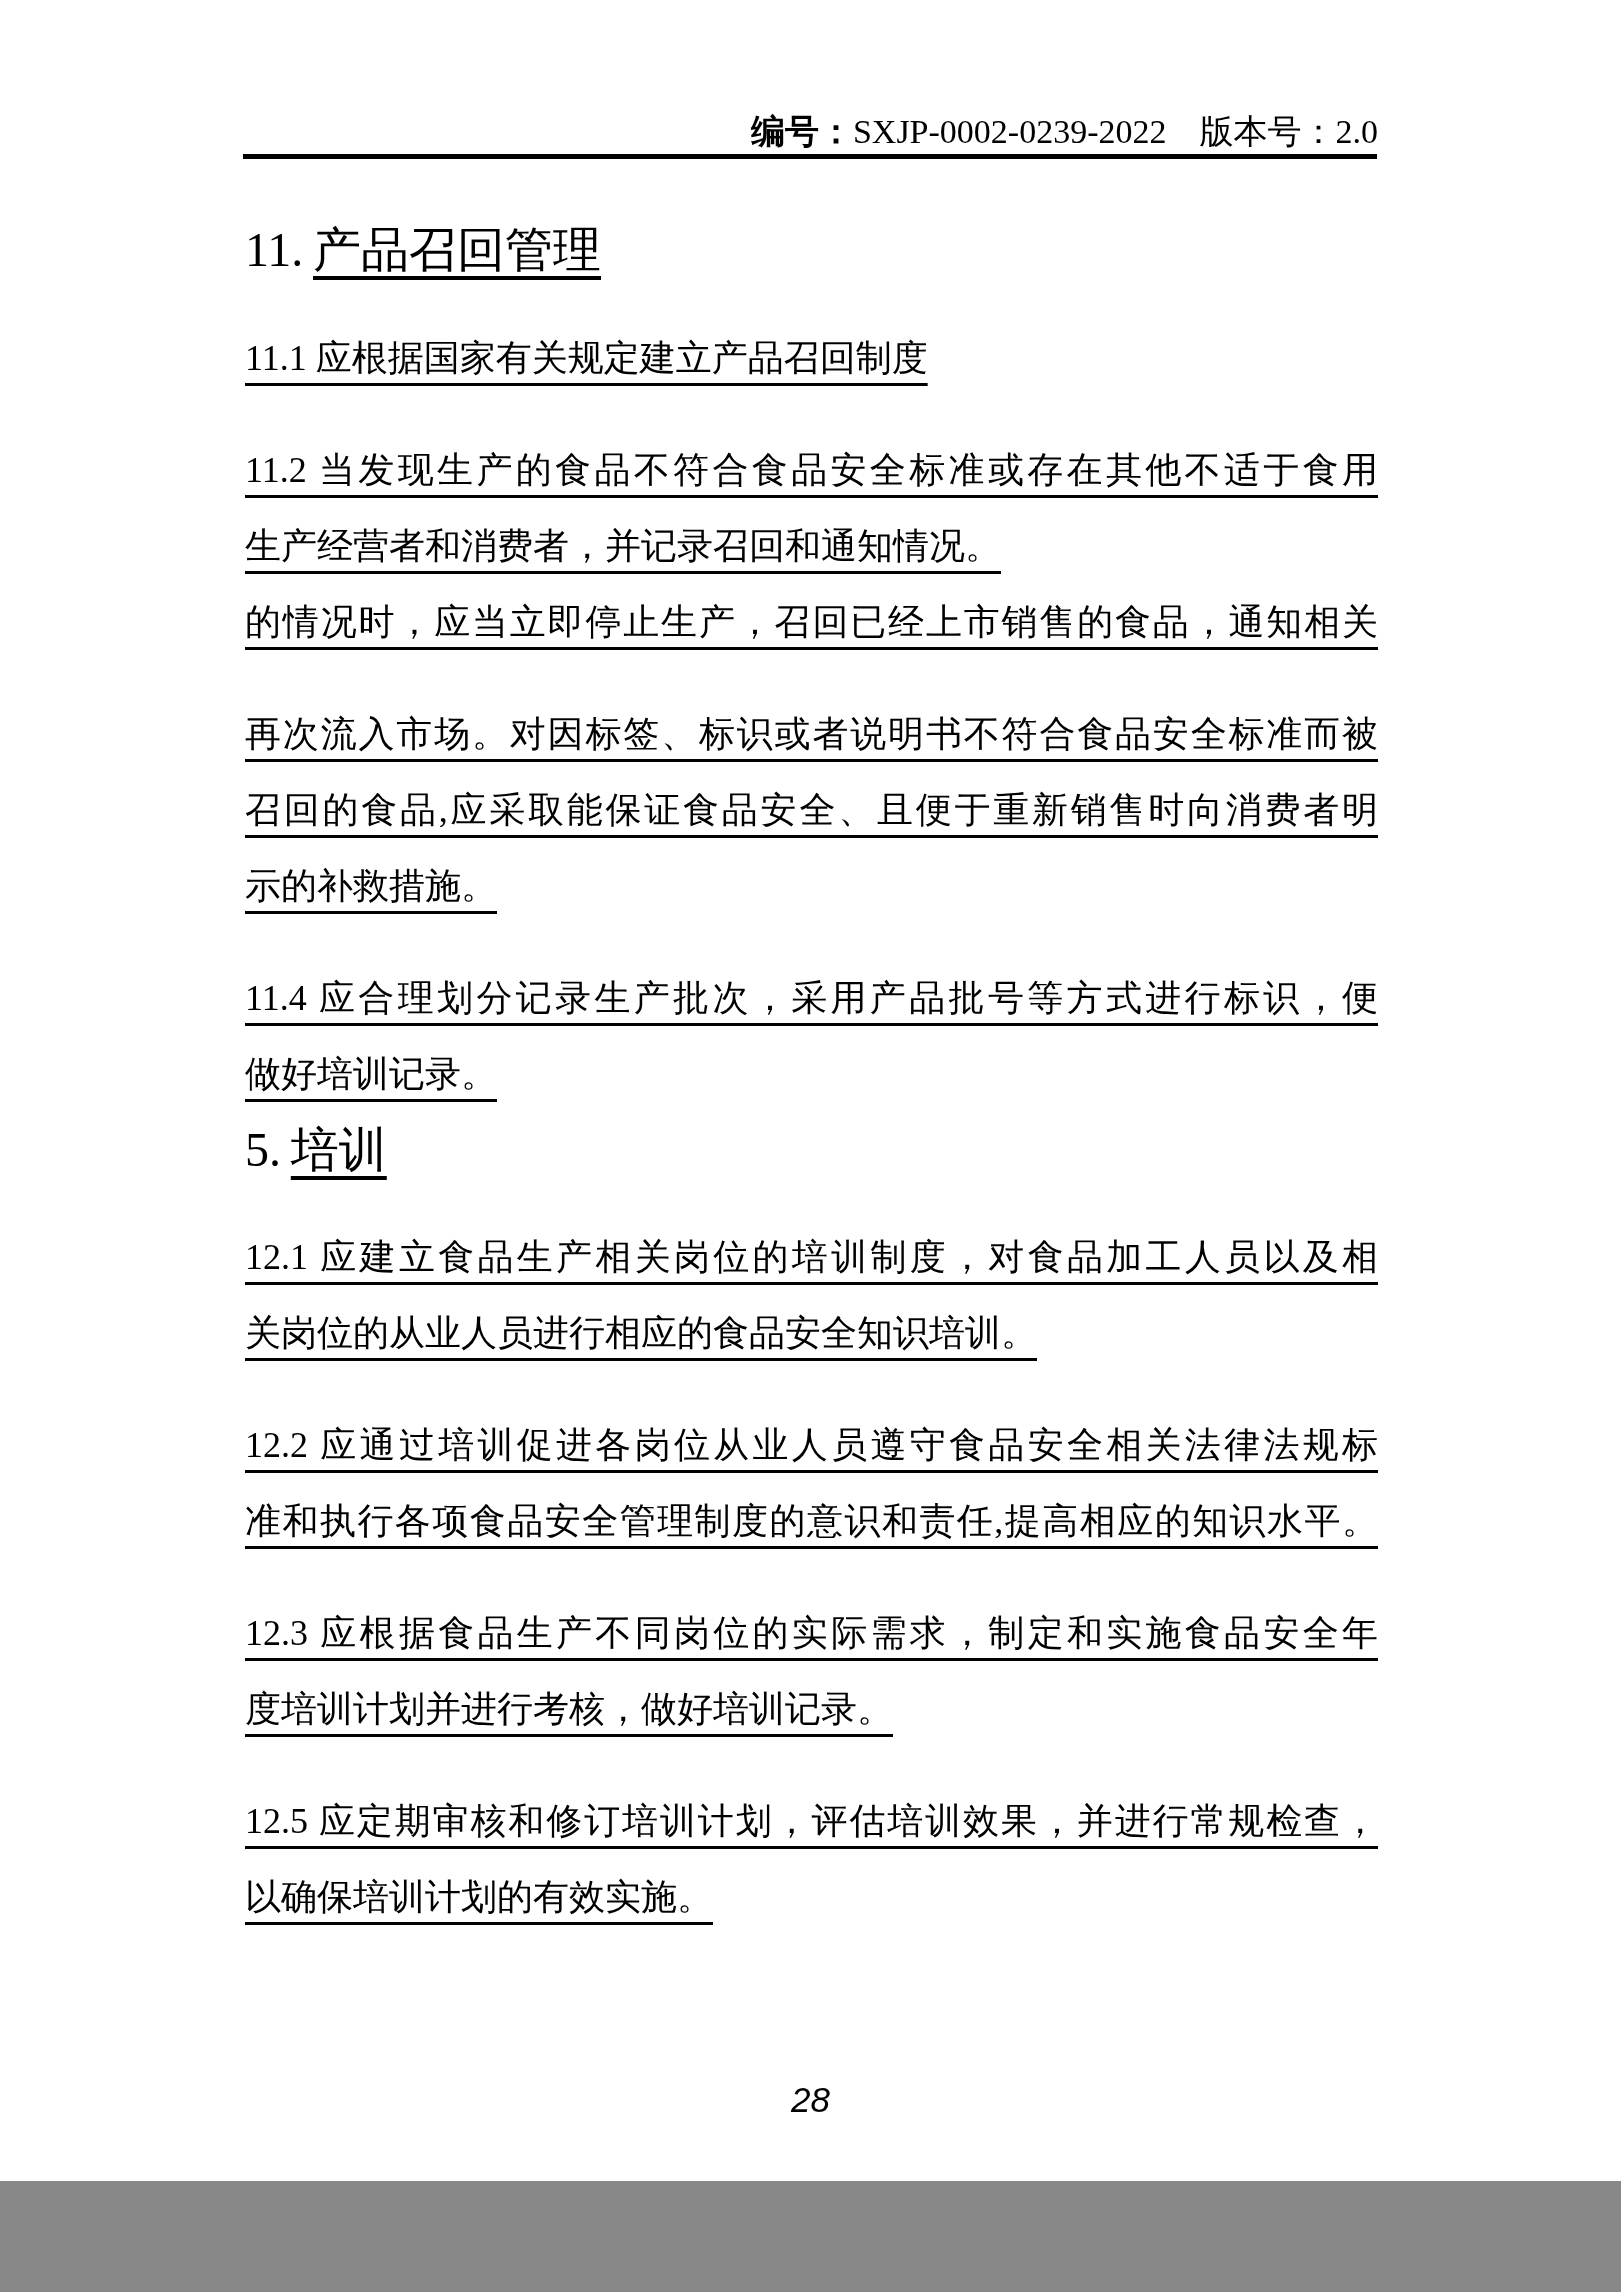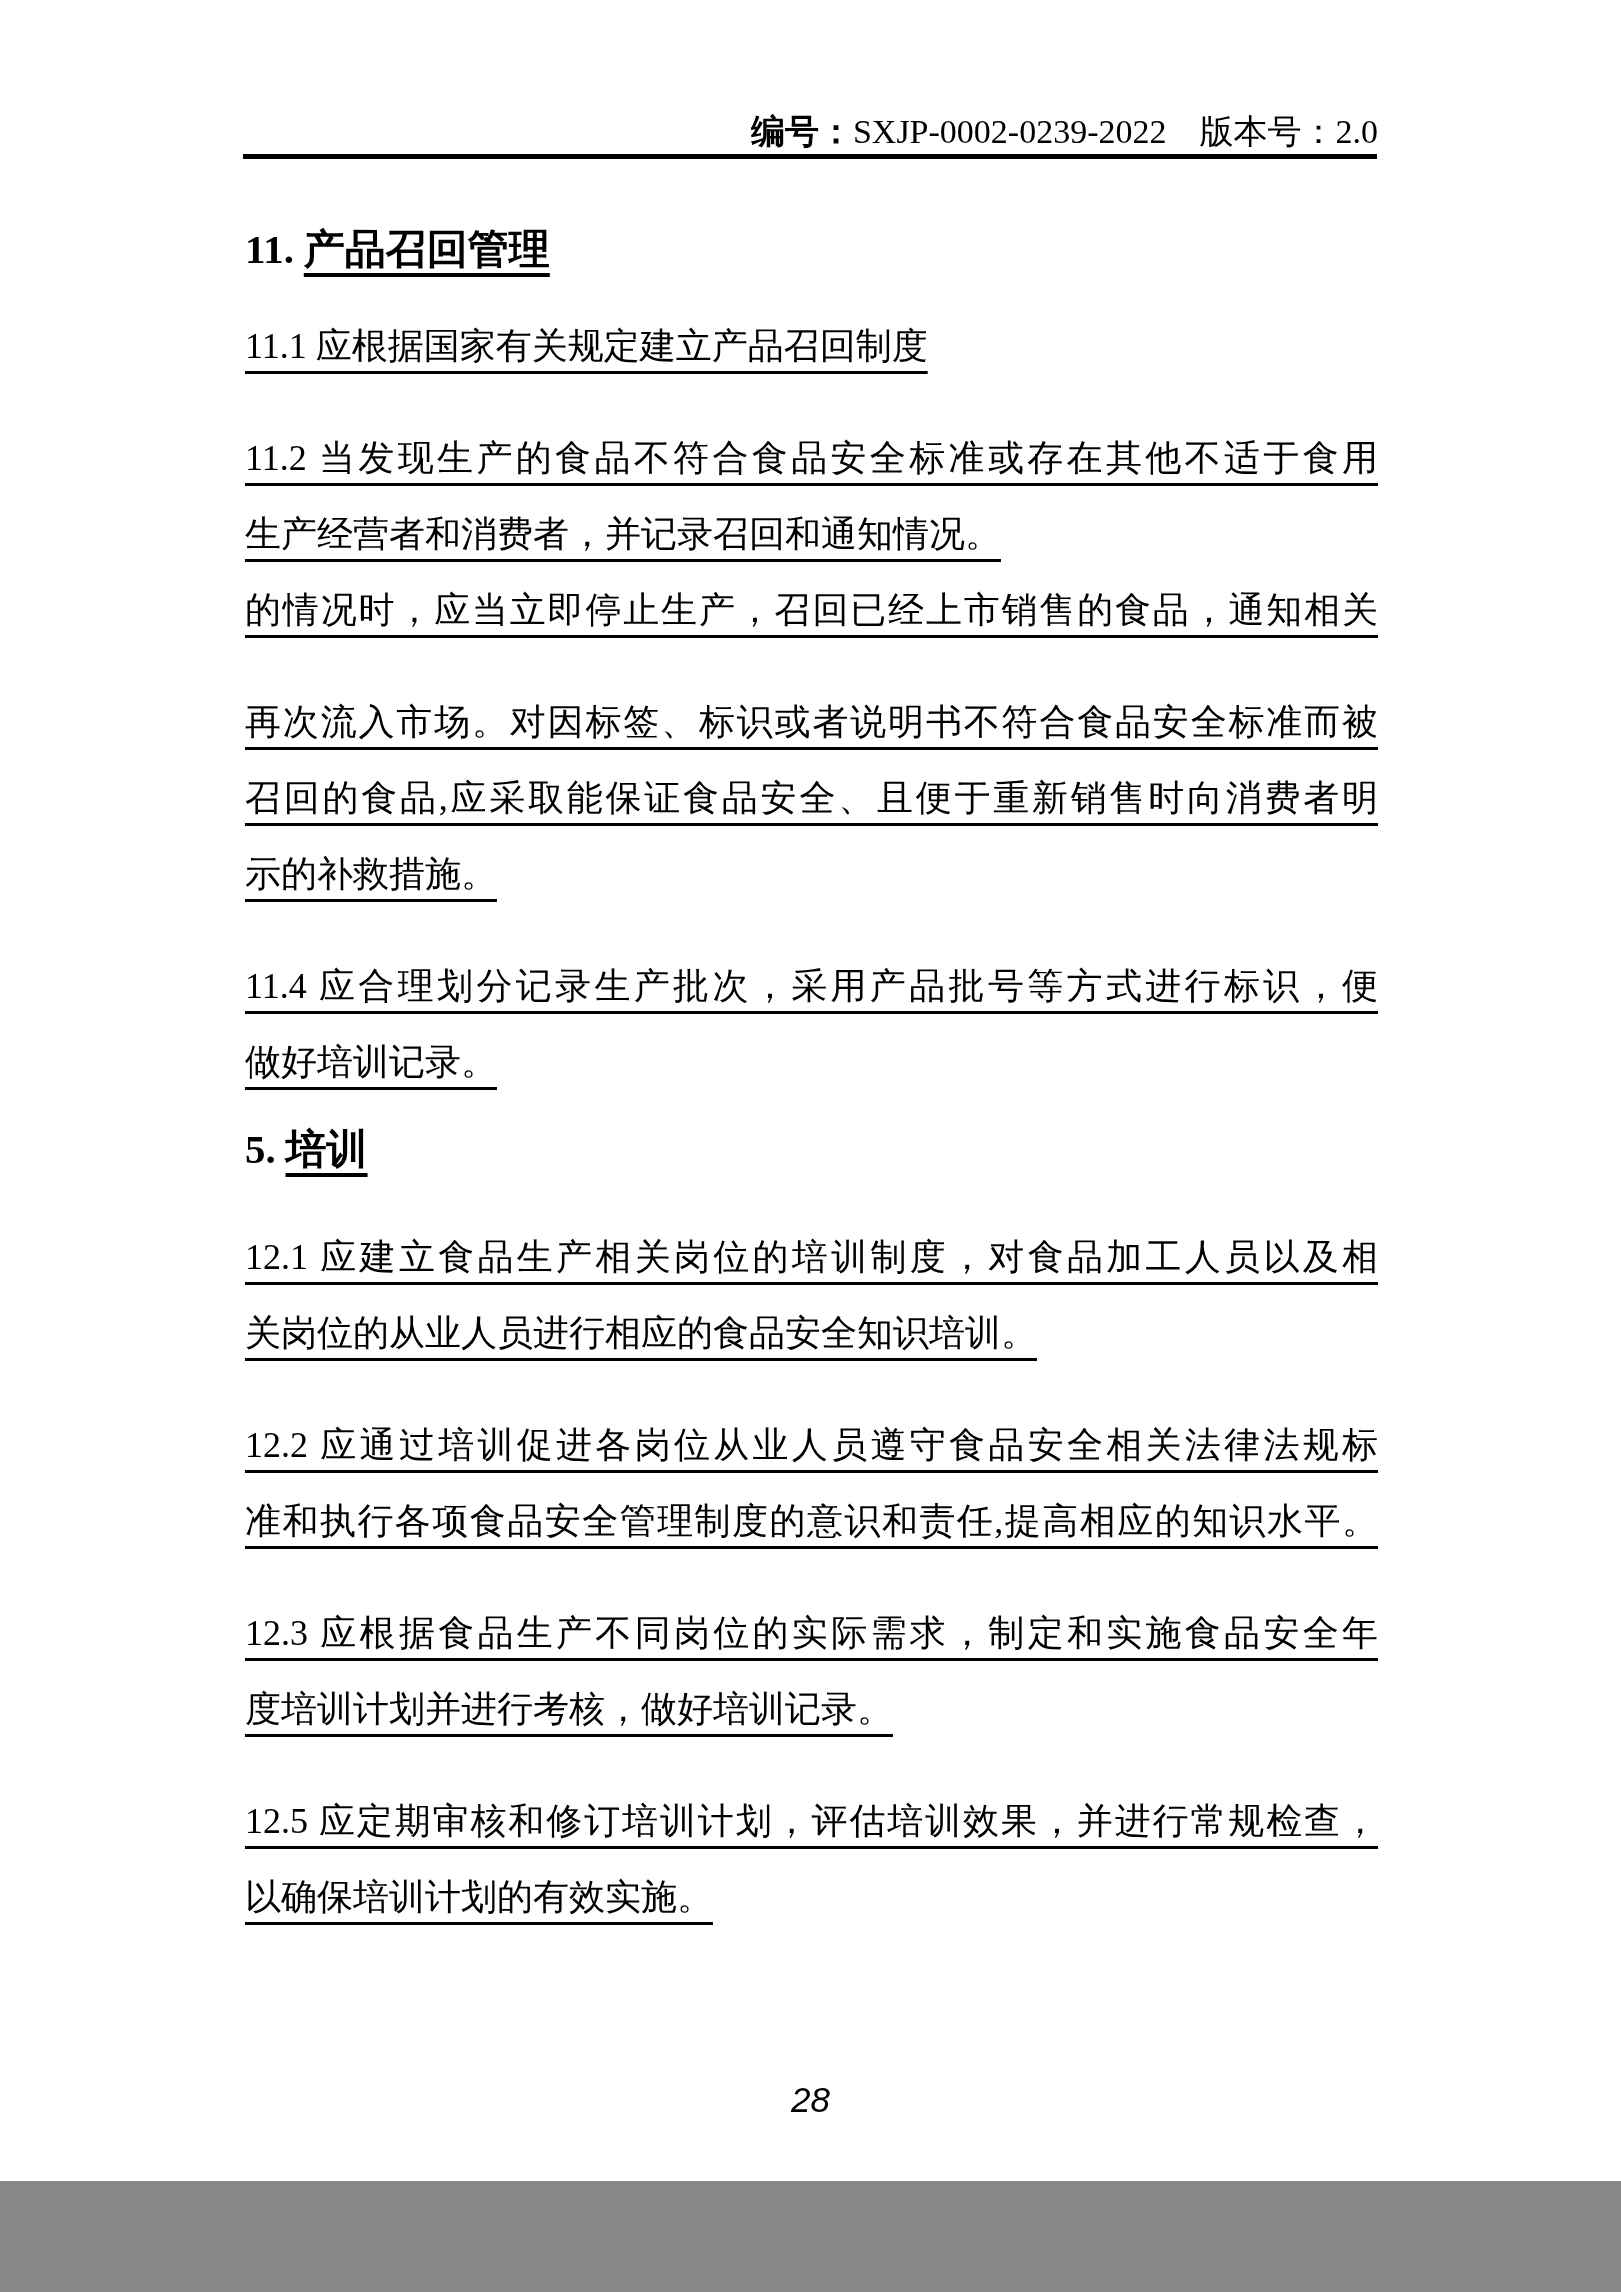--- a/index.html
+++ b/index.html
@@ -36,42 +36,42 @@
     left: 243px;
     width: 1134px;
     height: 4.9px;
     background: #000000;
   }
   
   .sec-heading {
     position: absolute;
     left: 245px;
     margin: 0;
-    font-size: 41px;
-    font-weight: bold;
+    font-size: 48px;
+    font-weight: normal;
     line-height: 59px;
     white-space: nowrap;
   }
   #sec11-heading { top: 220px; }
   #sec12-heading { top: 1120px; }
   .sec-title {
     margin-left: 9.8px;
     text-decoration: underline;
     text-decoration-thickness: 3.9px;
     text-underline-offset: 9.8px;
     text-decoration-skip-ink: none;
   }
   
   .sec-body {
     position: absolute;
     left: 245px;
     width: 1133px;
     font-size: 36px;
   }
-  #sec11-body { top: 308px; font-family: Liberation Serif, serif; }
+  #sec11-body { top: 320px; font-family: Liberation Serif, serif; }
   #sec12-body { top: 1219px; }
   .para { margin: 0; padding: 0; }
   .line {
     line-height: 76px;
     text-align: justify;
     text-align-last: justify;
     text-decoration: underline;
     text-decoration-thickness: 2.9px;
     text-underline-offset: 12.7px;
     text-decoration-skip-ink: none;

